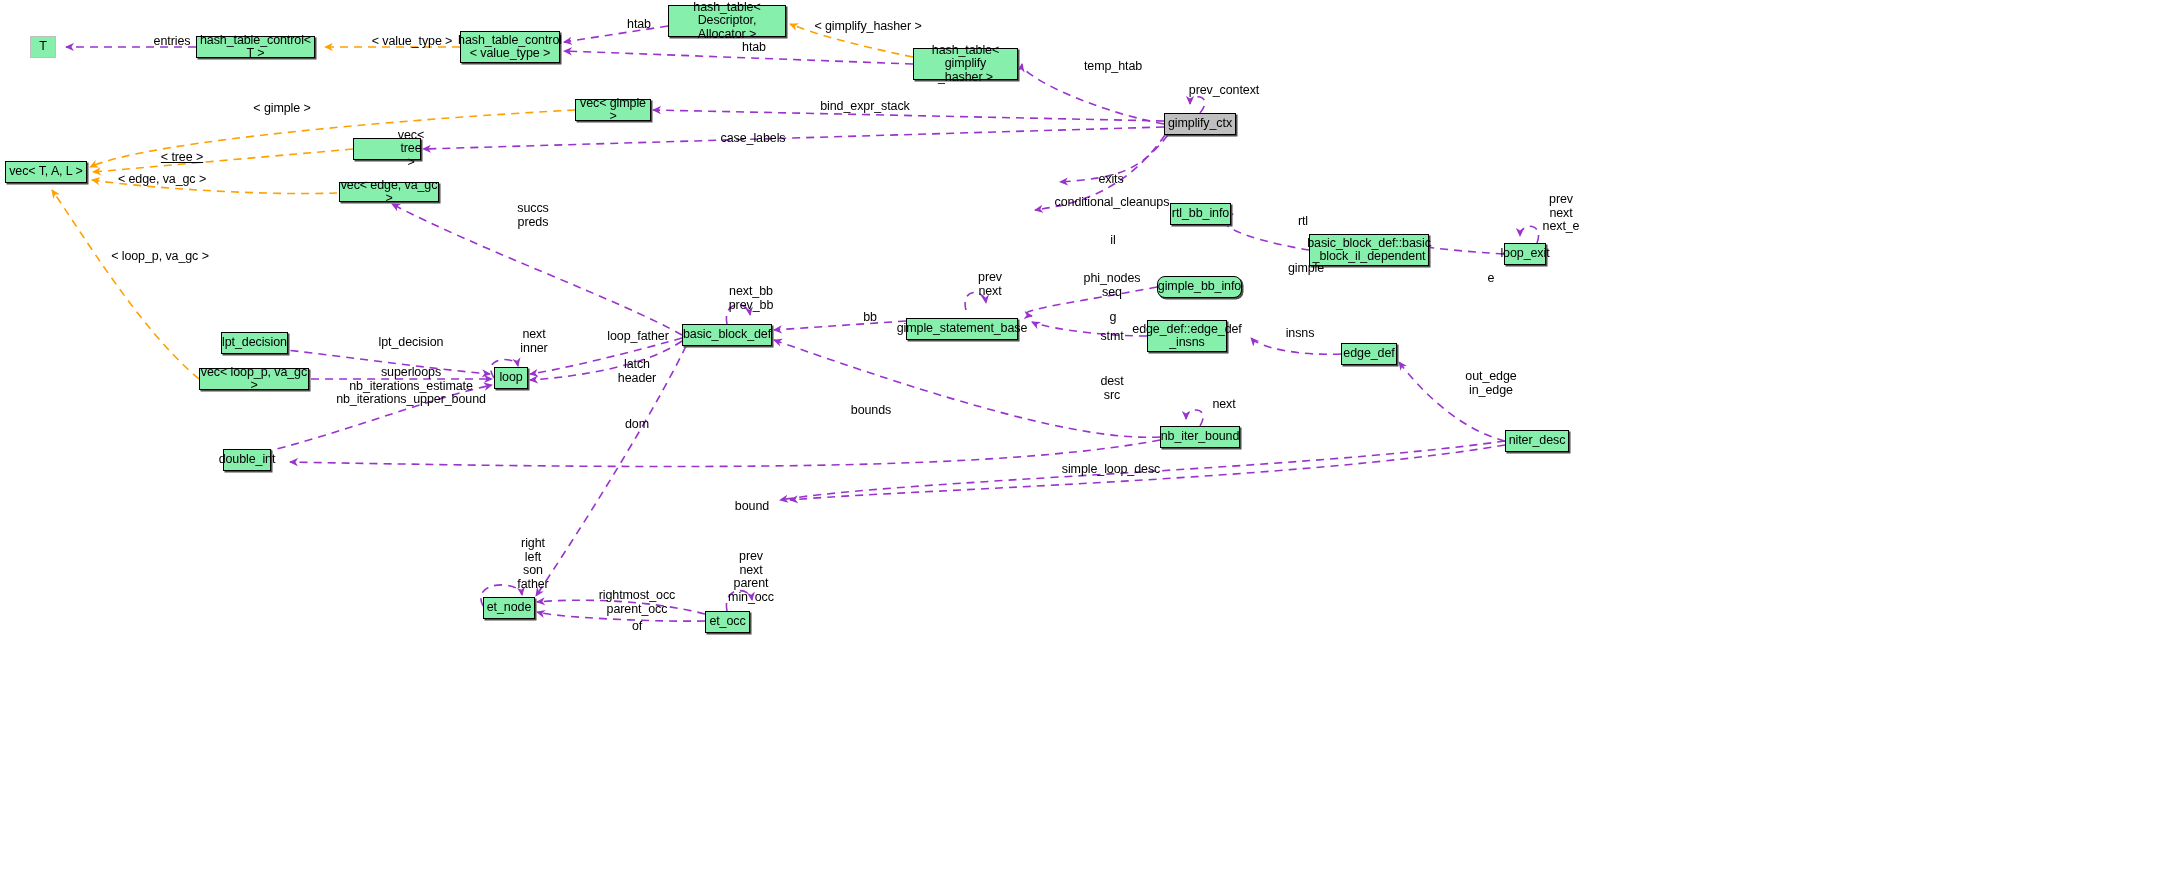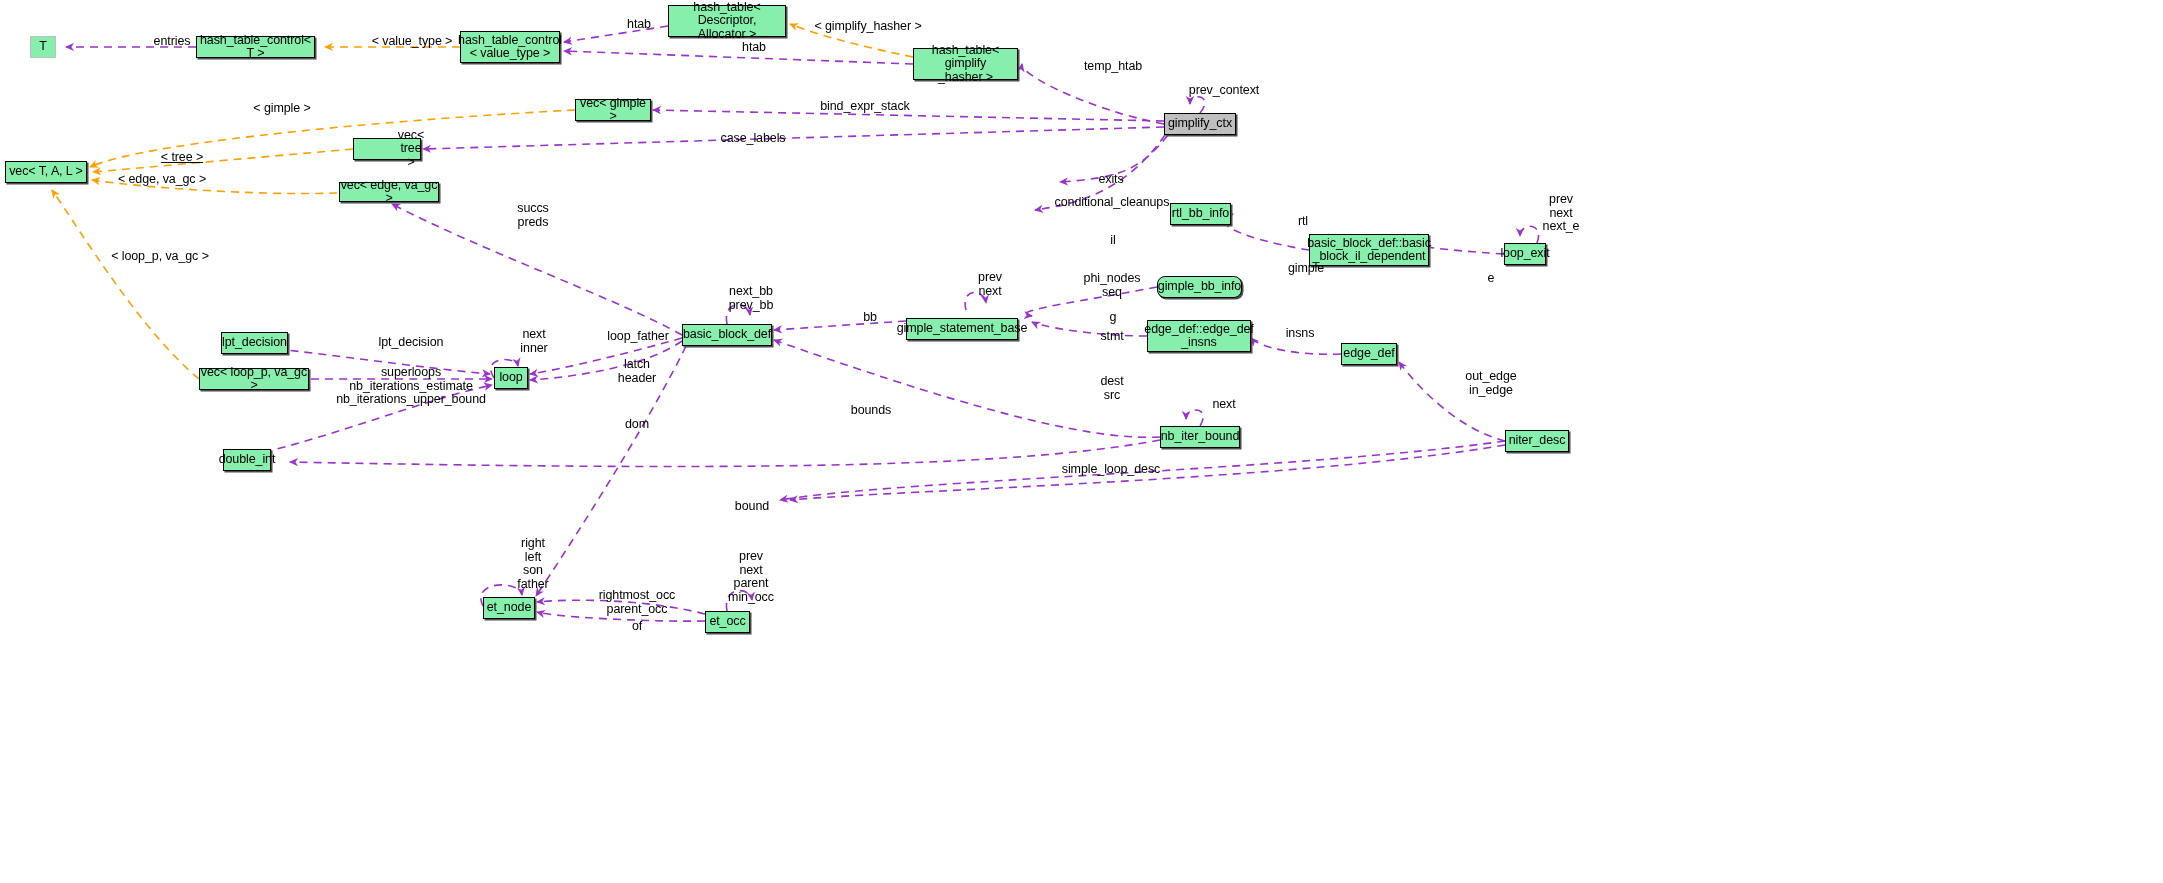--- a/index.html
+++ b/index.html
@@ -142,21 +142,21 @@
   <div class="node" style="left:5px;top:161px;width:82px;height:22px;">vec&lt; T, A, L &gt;</div>
   <div class="node" style="left:339px;top:182px;width:100px;height:20px;">vec&lt; edge, va_gc &gt;</div>
   <div class="node" style="left:199px;top:368px;width:110px;height:22px;">vec&lt; loop_p, va_gc &gt;</div>
   <div class="node" style="left:221px;top:332px;width:67px;height:22px;">lpt_decision</div>
   <div class="node" style="left:494px;top:367px;width:34px;height:22px;">loop</div>
   <div class="node" style="left:223px;top:449px;width:48px;height:22px;">double_int</div>
   <div class="node" style="left:682px;top:324px;width:90px;height:22px;">basic_block_def</div>
   <div class="node" style="left:906px;top:310px;width:112px;height:22px;margin-top:8px;">gimple_statement_base</div>
   <div class="node" style="left:1170px;top:203px;width:61px;height:22px;">rtl_bb_info</div>
   <div class="node" style="left:1157px;top:276px;width:85px;height:22px;border-radius:8px;">gimple_bb_info</div>
-  <div class="node" style="left:1147px;top:320px;width:104px;height:32px;">edge_def::edge_def
+  <div class="node" style="left:1147px;top:320px;width:80px;height:32px;">edge_def::edge_def
 _insns</div>
   <div class="node" style="left:1309px;top:234px;width:120px;height:32px;">basic_block_def::basic
 _block_il_dependent</div>
   <div class="node" style="left:1341px;top:343px;width:56px;height:22px;">edge_def</div>
   <div class="node" style="left:1504px;top:243px;width:42px;height:22px;">loop_exit</div>
   <div class="node" style="left:1160px;top:426px;width:80px;height:22px;">nb_iter_bound</div>
   <div class="node" style="left:1505px;top:430px;width:64px;height:22px;">niter_desc</div>
   <div class="node" style="left:483px;top:597px;width:52px;height:22px;">et_node</div>
   <div class="node" style="left:705px;top:611px;width:45px;height:22px;">et_occ</div>
 

